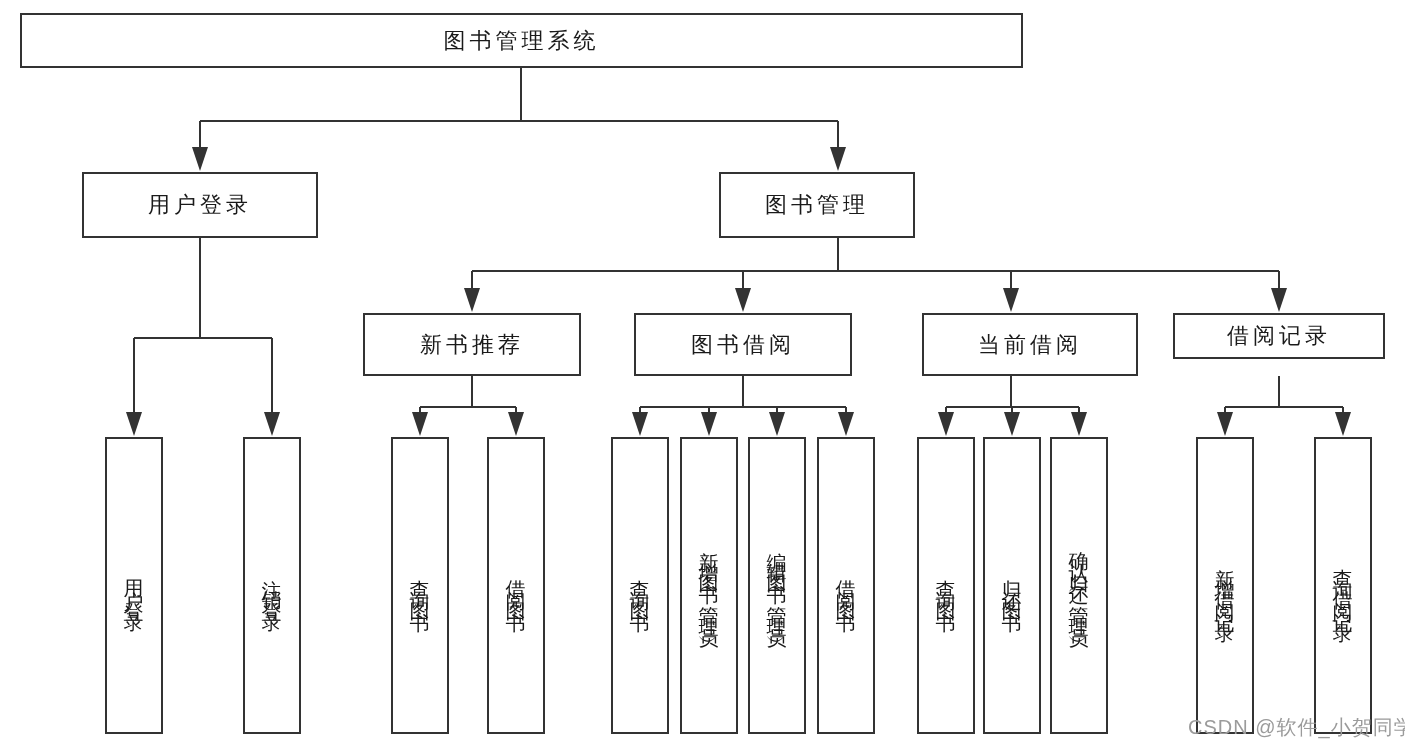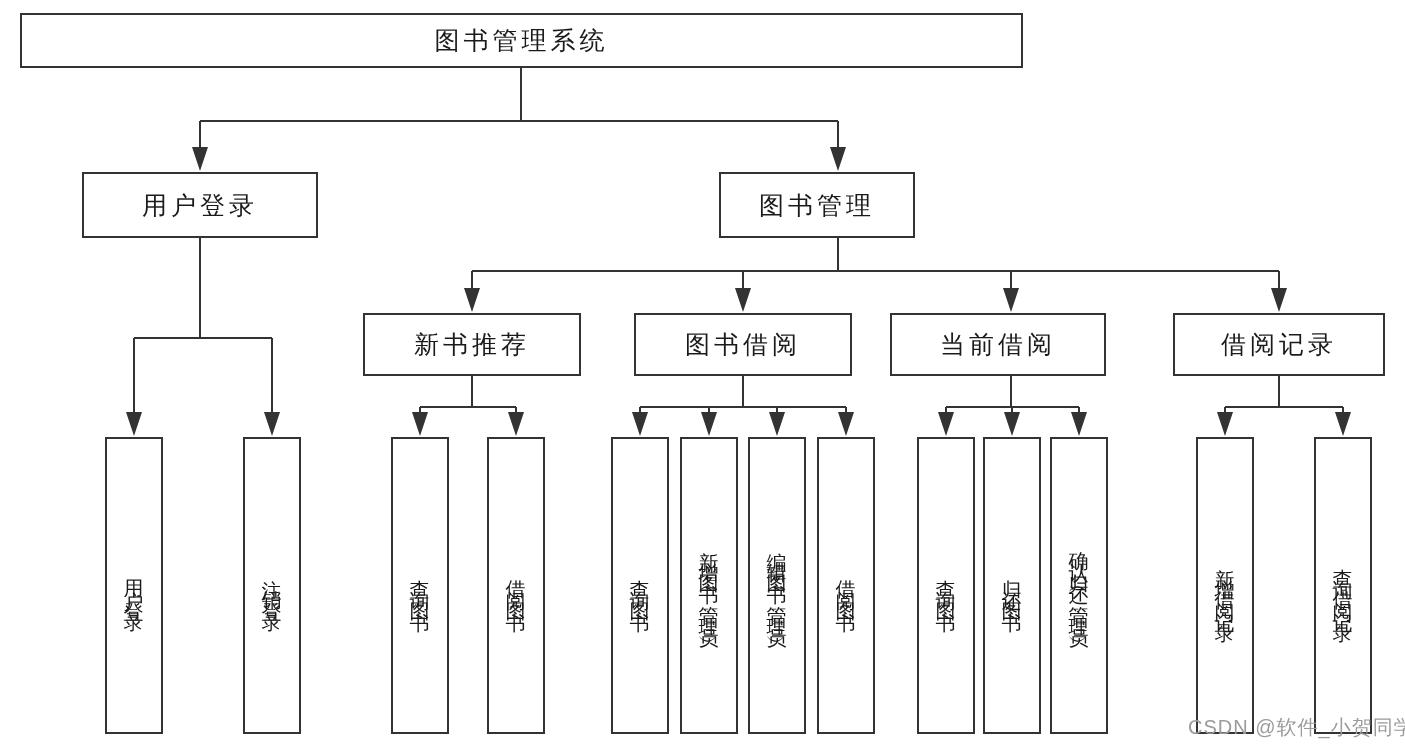--- a/index.html
+++ b/index.html
@@ -20,21 +20,21 @@
     position: absolute;
     box-sizing: border-box;
     border: 2px solid #333333;
     background: #ffffff;
     display: flex;
     align-items: center;
     justify-content: center;
     z-index: 1;
   }
   .hlabel {
-    font-size: 25px;
+    font-size: 22px;
     letter-spacing: 4px;
     color: #1a1a1a;
     white-space: nowrap;
   }
   .vtext {
     writing-mode: vertical-rl;
     text-orientation: mixed;
     font-size: 20px;
     letter-spacing: 11px;
     line-height: 1;
@@ -109,24 +109,24 @@
   <div class="box" style="left:719px;top:172px;width:196px;height:66px">
     <span class="hlabel">图书管理</span>
   </div>
 
   <div class="box" style="left:363px;top:313px;width:218px;height:63px">
     <span class="hlabel">新书推荐</span>
   </div>
   <div class="box" style="left:634px;top:313px;width:218px;height:63px">
     <span class="hlabel">图书借阅</span>
   </div>
-  <div class="box" style="left:890px;top:313px;width:216px;height:63px">
+  <div class="box" style="left:922px;top:313px;width:216px;height:63px">
     <span class="hlabel">当前借阅</span>
   </div>
-  <div class="box" style="left:1173px;top:313px;width:212px;height:63px">
+  <div class="box" style="left:1173px;top:313px;width:212px;height:46px">
     <span class="hlabel">借阅记录</span>
   </div>
 
   <div class="box" style="left:105px;top:437px;width:58px;height:297px">
     <span class="vtext">用户登录</span>
   </div>
   <div class="box" style="left:243px;top:437px;width:58px;height:297px">
     <span class="vtext">注销登录</span>
   </div>
 

